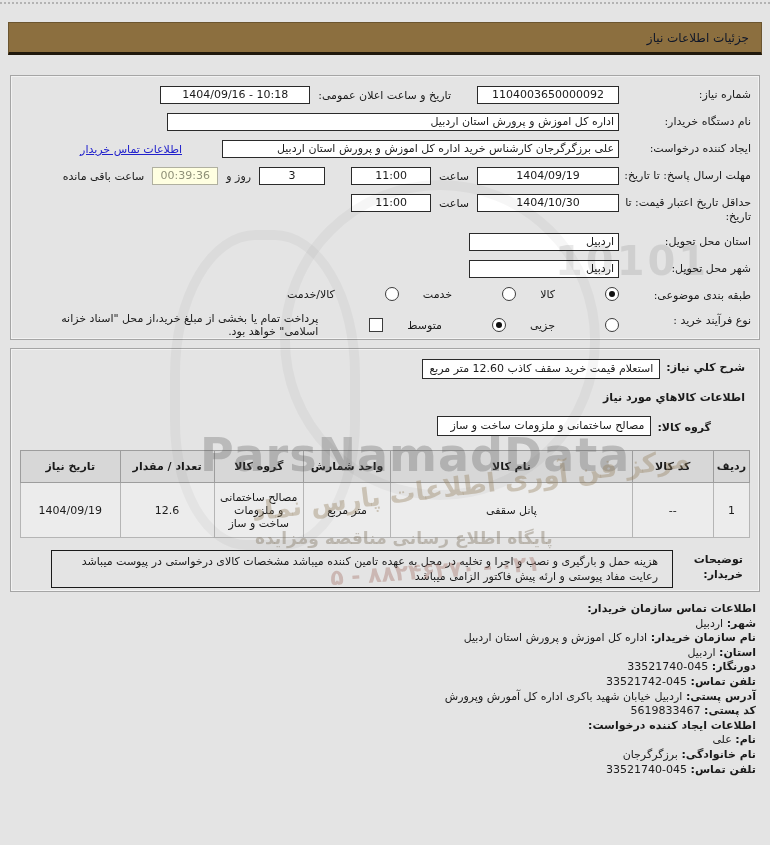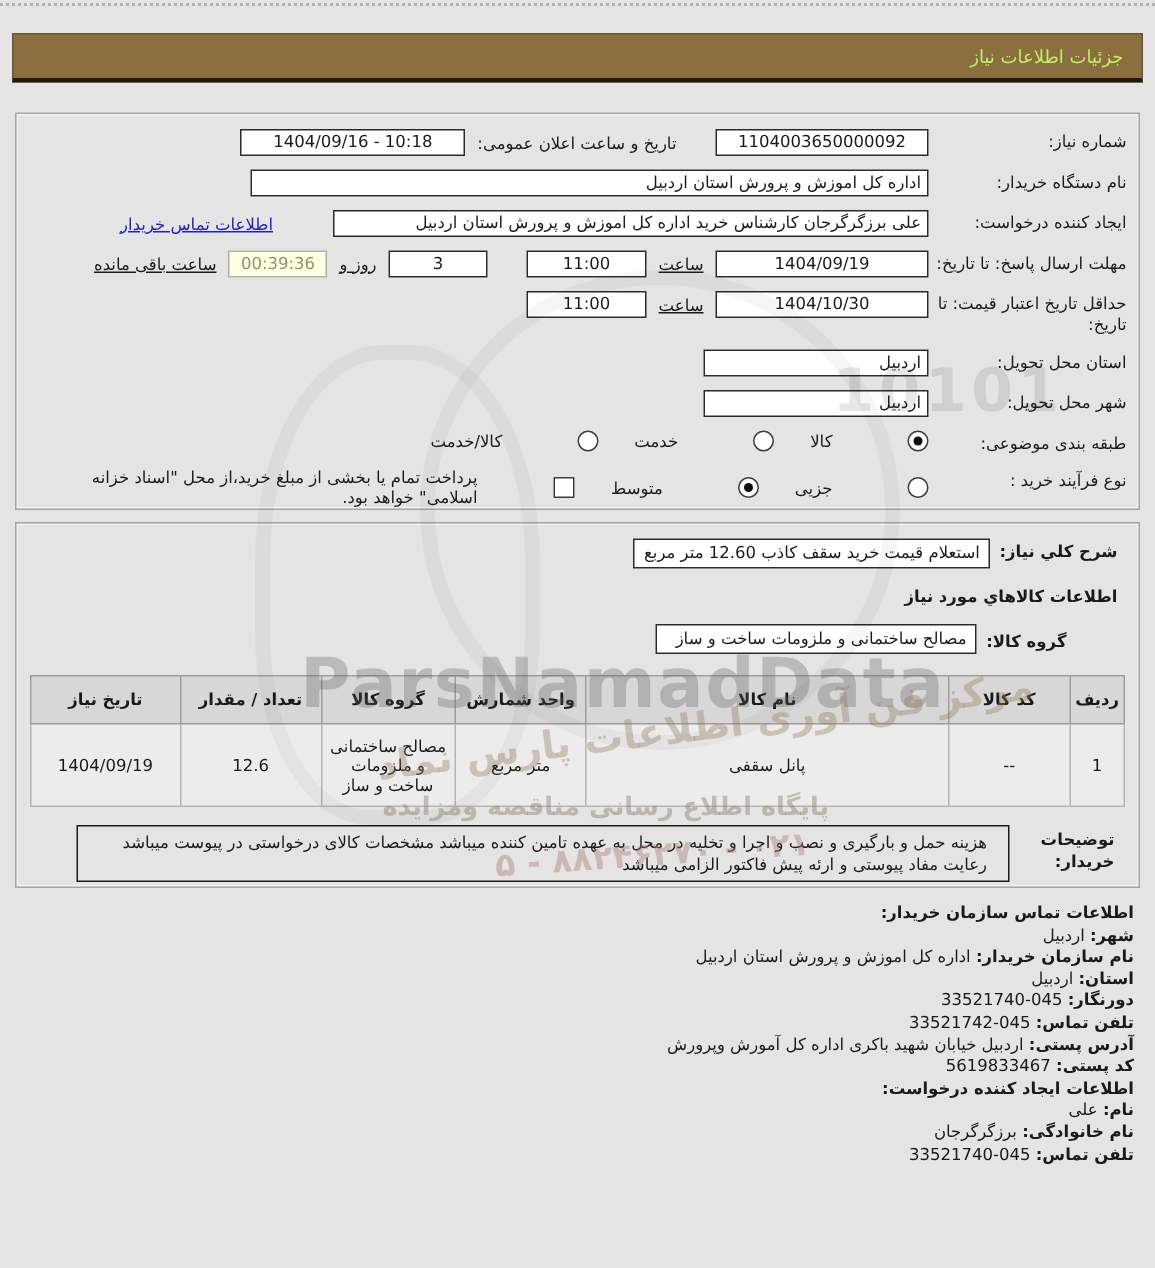--- a/index.html
+++ b/index.html
@@ -18,21 +18,21 @@
   .wm-c2{width:170px;height:300px;left:170px;top:230px;border-radius:45% 45% 40% 40%;}
   .wm-digits{position:absolute;left:555px;top:238px;font-size:40px;font-weight:bold;color:rgba(0,0,0,0.09);letter-spacing:3px;direction:ltr;}
   .wm-brand{position:absolute;left:200px;top:428px;font-size:46px;font-weight:bold;color:rgba(90,90,90,0.30);letter-spacing:1px;direction:ltr;}
   .wm-fa1{position:absolute;left:250px;top:470px;font-size:26px;color:rgba(146,126,92,0.38);transform:rotate(-7deg);font-weight:bold;}
   .wm-fa2{position:absolute;left:255px;top:528px;font-size:17px;color:rgba(130,120,100,0.42);font-weight:bold;letter-spacing:1px;}
   .wm-phone{position:absolute;left:330px;top:558px;font-size:22px;color:rgba(165,115,105,0.40);transform:rotate(-4deg);font-weight:bold;}
   
   .title-bar{
     position:absolute;top:22px;right:8px;left:8px;height:33px;
     background:#8c6f3f;border:1px solid #6b5530;border-bottom:3px solid #20180c;
-    color:#bef264;display:flex;align-items:center;justify-content:flex-start;
+    color:#0f172a;display:flex;align-items:center;justify-content:flex-start;
     padding:0 12px;font-size:12px;box-sizing:border-box;
   }
   
   .gbox{
     position:absolute;right:10px;left:10px;
     border:1px solid #a5a5a5;box-shadow:0 0 0 1px #f2f2f2 inset;
     box-sizing:border-box;padding:10px 8px 6px 8px;
   }
   .box1{top:75px;height:265px;}
   .box2{top:348px;height:244px;}
@@ -43,21 +43,21 @@
   .ibox{
     background:#fff;border:1px solid #2a2a2a;height:18px;line-height:16px;
     box-sizing:border-box;padding:0 4px;overflow:hidden;white-space:nowrap;
   }
   .ltr{direction:ltr;text-align:center;}
   .rt{text-align:right;}
   .w140{width:142px;} .w150{width:150px;} .w450{width:452px;} .w395{width:397px;}
   .w80{width:80px;} .w65{width:66px;}
   .sp-lg{margin-right:26px;}
   .inlabel{margin-right:26px;margin-left:8px;}
-  .unit{margin:0 8px;text-decoration:underline;}
+  .unit{margin:0 8px;}
   .countdown{background:#ffffe1;border:1px solid #b0b0a0;color:#8f9078;}
   .link{color:#2121cc;text-decoration:underline;margin-right:40px;cursor:pointer;white-space:nowrap;}
   
   .opt{display:flex;align-items:center;margin-left:24px;gap:45px;}
   .radio{width:12px;height:12px;border:1px solid #3c3c3c;border-radius:50%;background:#fff;
     display:inline-flex;align-items:center;justify-content:center;margin-left:5px;flex:none;}
   .radio.checked::after{content:"";width:6px;height:6px;border-radius:50%;background:#101010;}
   .checkbox{width:12px;height:12px;border:1px solid #3c3c3c;background:#fff;margin-left:6px;flex:none;
     display:inline-flex;align-items:center;justify-content:center;}
   

